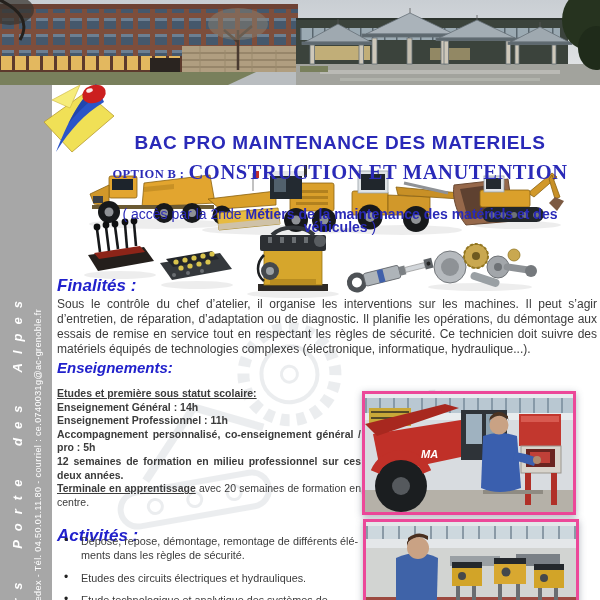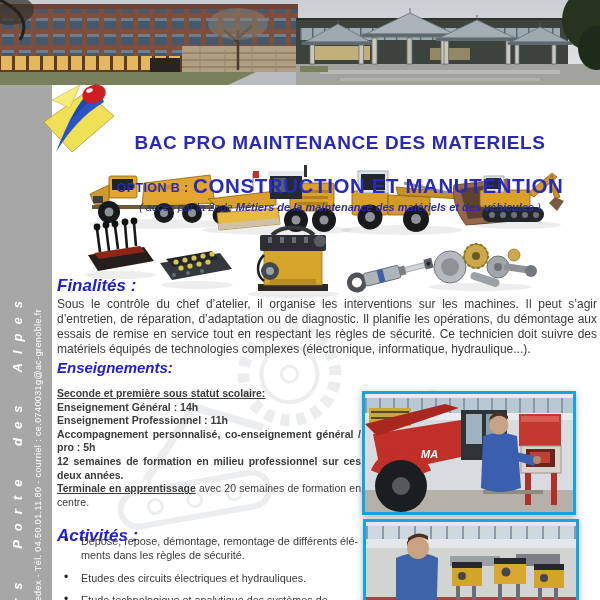--- a/index.html
+++ b/index.html
@@ -10,39 +10,39 @@
     color:var(--body-text,#3b3b3b);
   }
   .campus{position:absolute;left:0;top:0;width:600px;height:85px;}
   .sidebar{position:absolute;left:0;top:85px;width:52px;height:515px;background:var(--sidebar-gray,#a7a7a7);}
   .vtext{position:absolute;transform-origin:0 0;transform:rotate(-90deg);white-space:nowrap;color:#ffffff;}
   .school-name{left:10px;top:597px;font-size:13px;font-weight:bold;font-style:italic;letter-spacing:9px;word-spacing:12px;}
   .address{left:33px;top:597px;font-size:9px;letter-spacing:.4px;}
   .logo{position:absolute;left:38px;top:80px;width:80px;height:84px;z-index:3;}
   .title-block{position:absolute;left:100px;top:93px;width:480px;text-align:center;z-index:2;color:var(--title-blue,#2a2ab8);}
   .t1{font-size:19px;font-weight:bold;letter-spacing:.6px;line-height:22px;margin-top:39px;}
-  .t2{margin-top:20px;line-height:24px;}
+  .t2{margin-top:2px;line-height:32px;font-family:Liberation Serif, serif;}
   .t2 .opt{font-size:12.5px;font-weight:600;letter-spacing:.4px;vertical-align:1px;}
   .t2 .big{font-size:20.5px;font-weight:bold;letter-spacing:.6px;}
-  .t3{margin-top:1px;font-size:11px;font-style:italic;line-height:13px;}
+  .t3{margin-top:18px;font-size:14px;line-height:13px;}
   .t3 .b{font-weight:bold;}
   .machines{position:absolute;left:52px;top:163px;z-index:1;}
   .watermark{position:absolute;left:50px;top:295px;z-index:0;opacity:.13;}
   .heading{position:absolute;left:57px;font-style:italic;font-weight:bold;color:var(--heading-blue,#2121cc);z-index:2;}
   .h-fin{top:276px;font-size:17px;}
   .h-ens{top:359px;font-size:15px;}
   .h-act{top:506px;font-size:17px;margin-top:20px;}
   .para{position:absolute;left:57px;top:297px;width:540px;font-size:12px;line-height:15px;text-align:justify;z-index:2;}
   .ens{position:absolute;left:57px;top:387px;width:304px;font-size:10.5px;line-height:13.6px;font-weight:bold;text-align:justify;z-index:2;}
   .ens .u{text-decoration:underline;}
   .ens .normal{font-weight:normal;}
   .bullets{position:absolute;left:57px;top:534px;width:302px;margin:0;padding:0;list-style:none;font-size:10.8px;line-height:14px;z-index:2;}
   .bullets li{position:relative;padding-left:24px;margin-bottom:8.5px;}
   .dot{position:absolute;left:7px;top:-1px;font-size:12px;color:#222;}
-  .photo{position:absolute;background:#0ea5e9;padding:3px;box-shadow:0 2px 7px rgba(80,90,110,.45);z-index:1;}
+  .photo{position:absolute;background:#ec4899;padding:3px;box-shadow:0 2px 7px rgba(80,90,110,.45);z-index:1;}
   .photo1{left:362px;top:391px;}
   .photo2{left:363px;top:519px;}
   .photo svg{display:block;}
 </style>
 </head>
 <body>
 
 <div class="page">
 
   <svg class="campus" viewBox="0 0 600 85" xmlns="http://www.w3.org/2000/svg">
@@ -316,21 +316,21 @@
       <circle cx="385" cy="150" r="26" stroke-width="8" stroke-dasharray="6 5"></circle>
       <polyline points="300,210 360,180 420,200" stroke-width="5"></polyline>
     </g>
   </svg>
 
   <div class="heading h-fin">Finalités :</div>
   <div class="para">Sous le contrôle du chef d’atelier, il organise les interventions sur les machines. Il peut s’agir d’entretien, de réparation, d’adaptation ou de diagnostic. Il planifie les opérations, du démontage aux essais de remise en service tout en respectant les règles de sécurité. Ce technicien doit suivre des matériels équipés de technologies complexes (électronique, informatique, hydraulique...).</div>
 
   <div class="heading h-ens">Enseignements:</div>
   <div class="ens">
-    <div class="u">Seconde et première sous statut scolaire:</div>
+    <div class="u">Etudes et première sous statut scolaire:</div>
     <div>Enseignement Général : 14h</div>
     <div>Enseignement Professionnel : 11h</div>
     <div>Accompagnement personnalisé, co-enseignement général / pro : 5h</div>
     <div>12 semaines de formation en milieu professionnel sur ces deux années.</div>
     <div><span class="u">Terminale en apprentissage</span><span class="normal"> avec 20 semaines de formation en centre.</span></div>
   </div>
 
   <div class="heading h-act">Activités :</div>
   <ul class="bullets">
     <li><span class="dot">•</span><span>Dépose, repose, démontage, remontage de différents élé-ments dans les règles de sécurité.</span></li>

